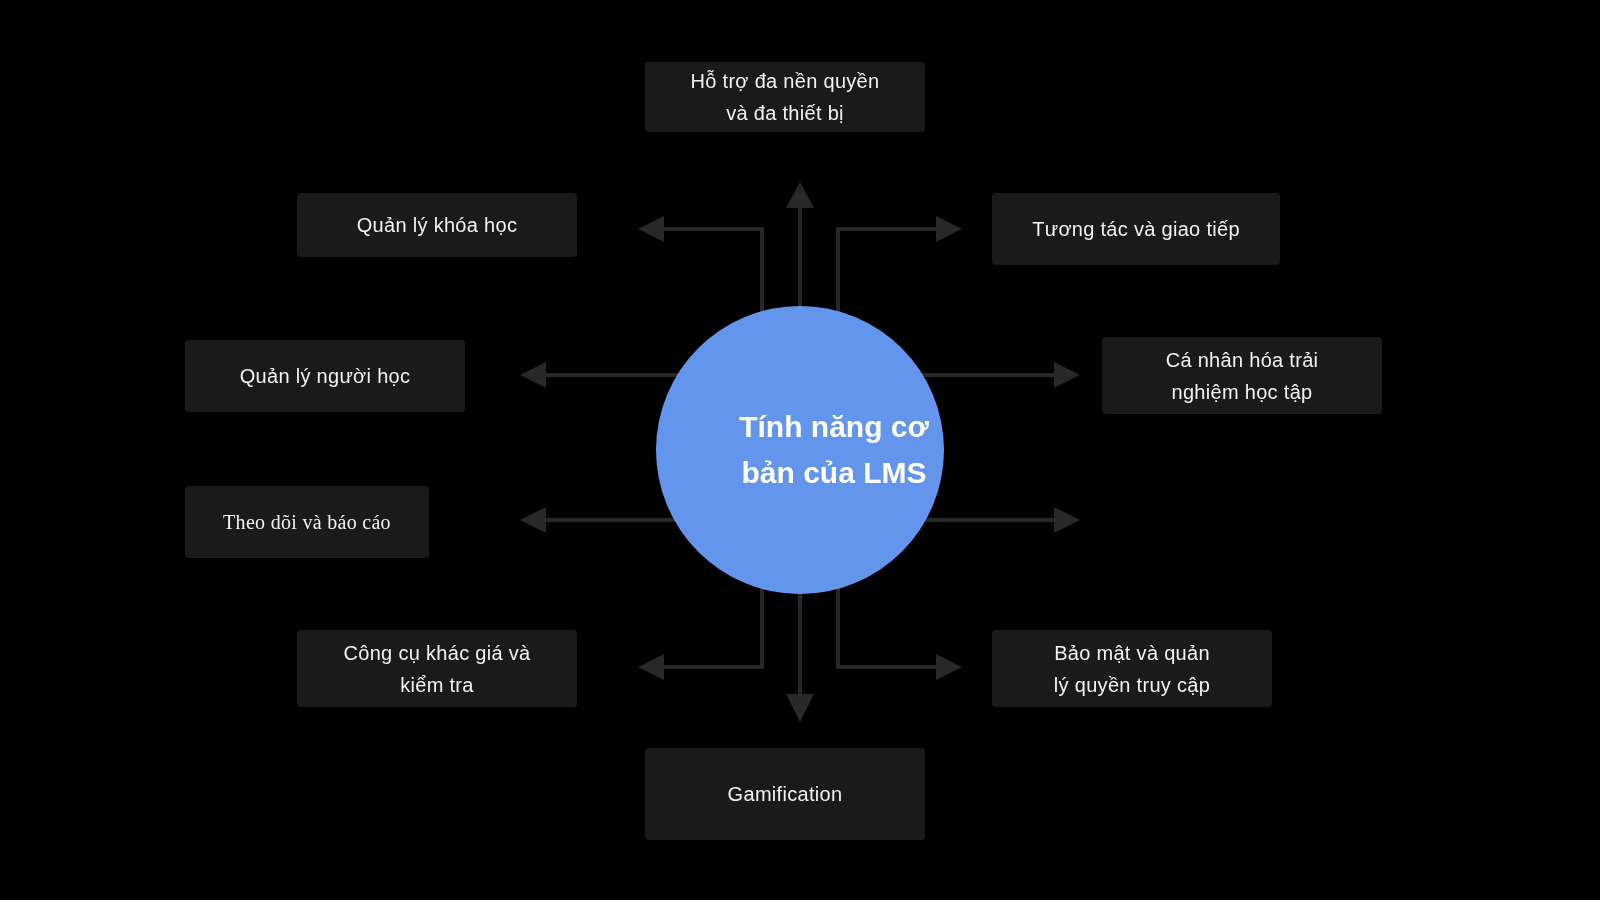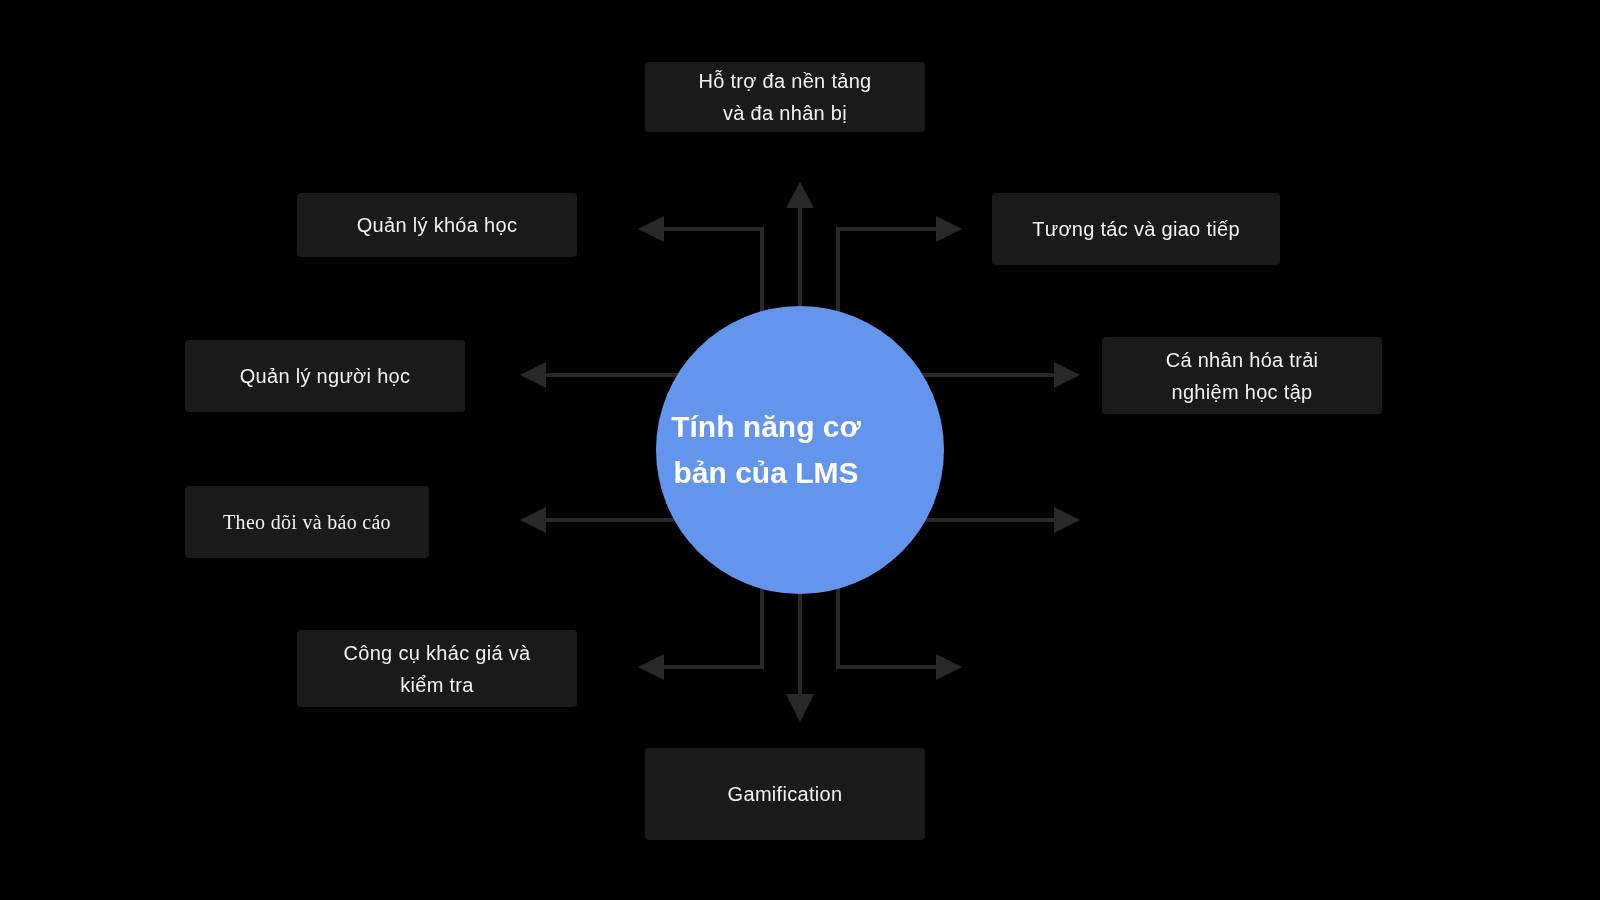--- a/index.html
+++ b/index.html
@@ -69,21 +69,21 @@
   .center-node {
     position: absolute;
     z-index: 3;
     left: 656px; top: 306px;
     width: 288px; height: 288px;
     border-radius: 50%;
     background: var(--center-bg);
     color: var(--center-text);
     display: flex;
     align-items: center;
-    justify-content: flex-start;
+    justify-content: flex-end;
     text-align: center;
     font-size: 30px;
     font-weight: bold;
     line-height: 1.55;
   }
   .center-node .label { display: inline-block; max-width: 220px; }
 </style>
 </head>
 <body>
 
@@ -126,21 +126,21 @@
       <polyline points="762,450 762,667 660,667"></polyline>
       <polygon points="638,667 664,654 664,680"></polygon>
     </g>
     <g>
       <polyline points="838,450 838,667 940,667"></polyline>
       <polygon points="962,667 936,654 936,680"></polygon>
     </g>
   </svg>
 
   <div class="node n-top">
-    <span class="label">Hỗ trợ đa nền tảng và đa nhân bị</span>
+    <span class="label">Hỗ trợ đa nền quyền và đa thiết bị</span>
   </div>
 
   <div class="node single n-top-left">
     <span class="label">Quản lý khóa học</span>
   </div>
 
   <div class="node single n-top-right">
     <span class="label">Tương tác và giao tiếp</span>
   </div>
 
@@ -154,20 +154,23 @@
 
   <div class="node single n-left-lower">
     <span class="label">Theo dõi và báo cáo</span>
   </div>
 
 
   <div class="node n-bottom-left">
     <span class="label">Công cụ khác giá và kiểm tra</span>
   </div>
 
+  <div class="node n-bottom-right">
+    <span class="label">Bảo mật và quản lý quyền truy cập</span>
+  </div>
 
   <div class="node single n-bottom">
     <span class="label">Gamification</span>
   </div>
 
   <div class="center-node">
     <span class="label">Tính năng cơ bản của LMS</span>
   </div>
 
 </div>

